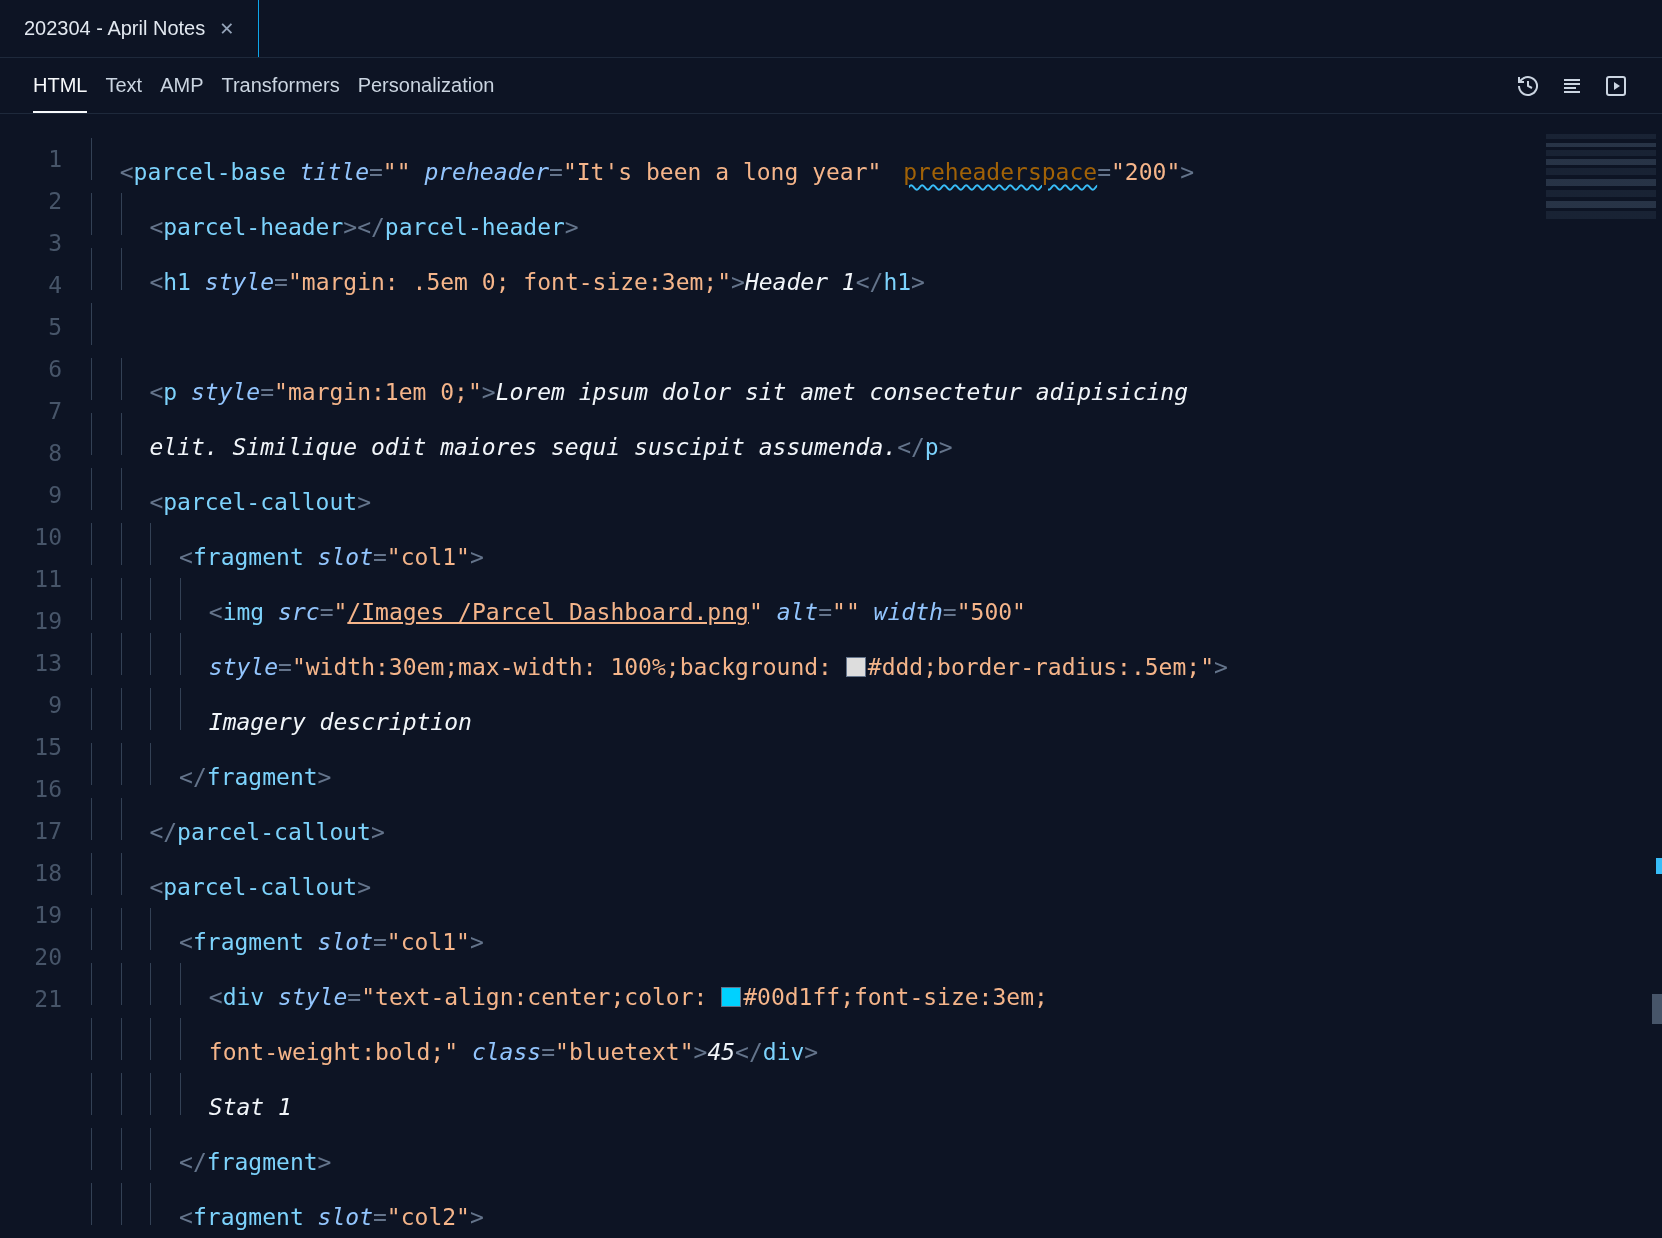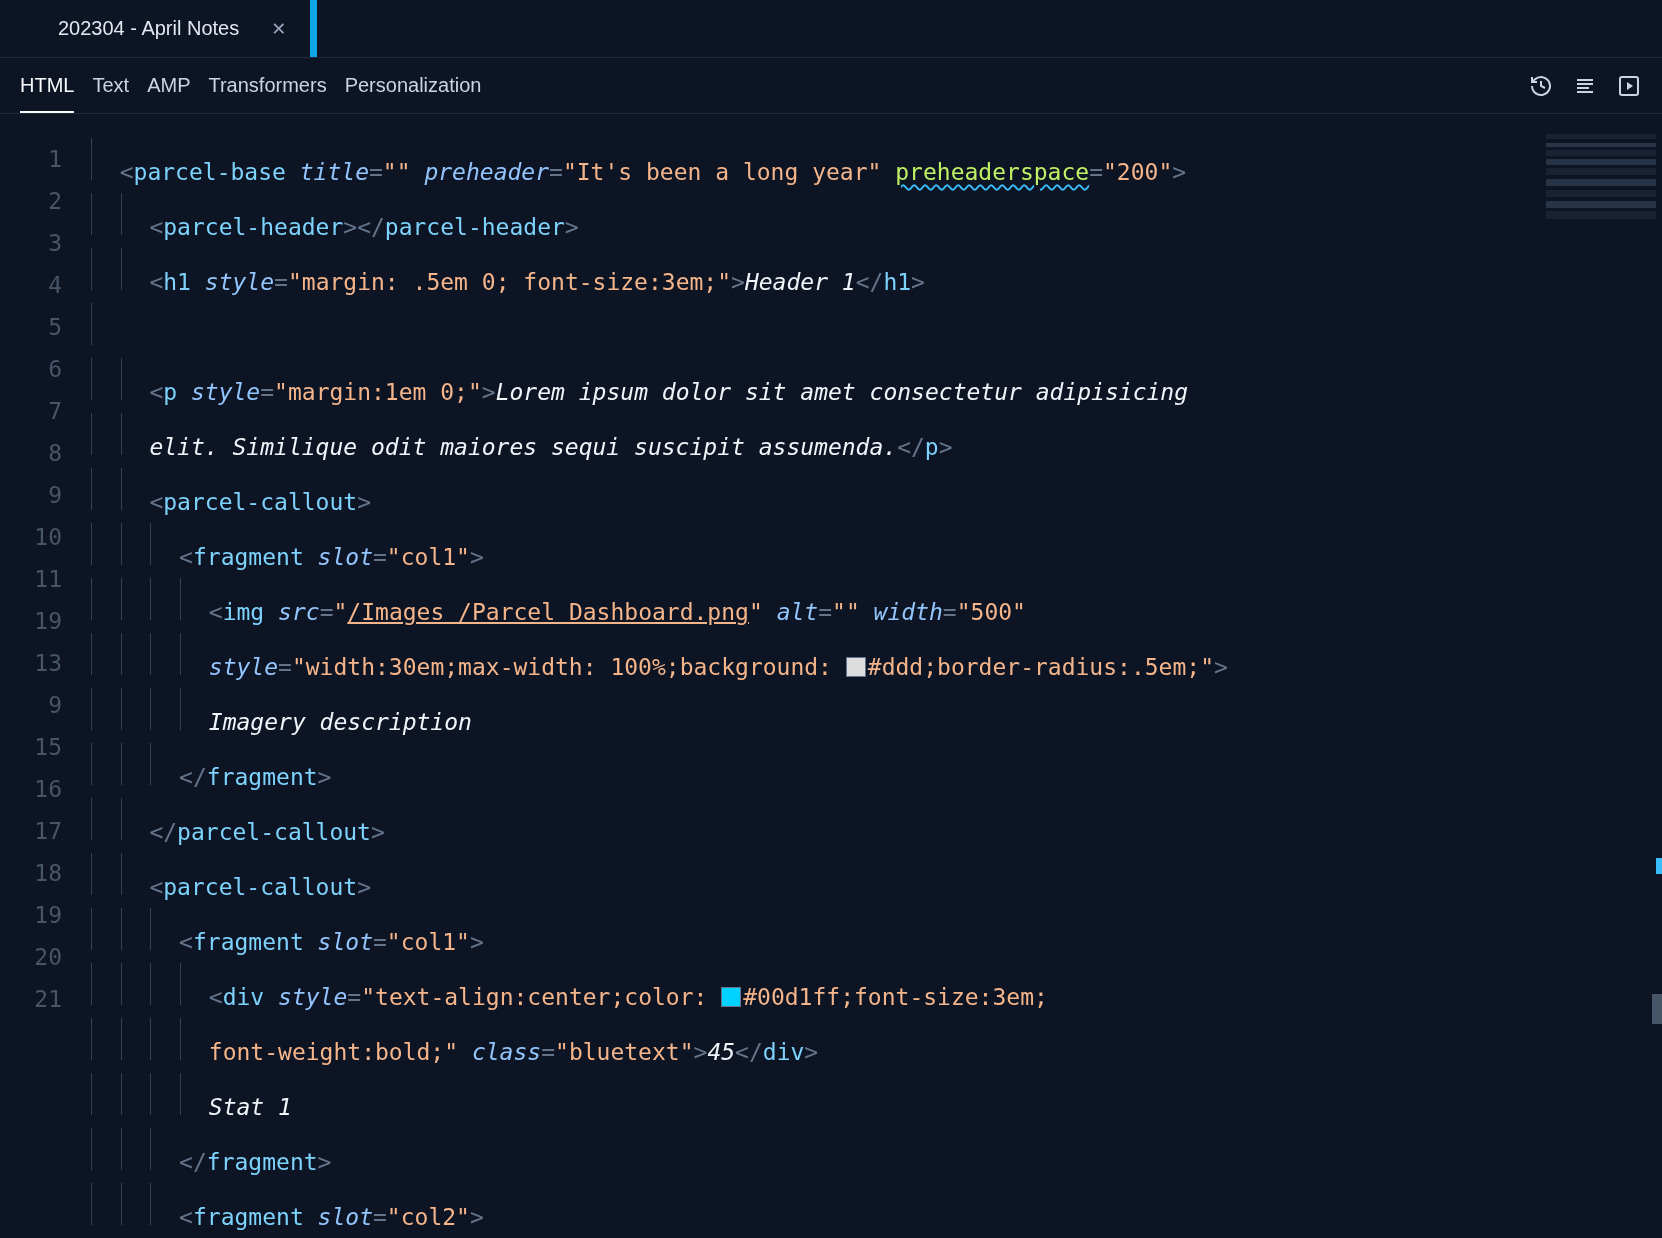--- a/index.html
+++ b/index.html
@@ -17,41 +17,40 @@
 .tabbar {
   height: 58px;
   display: flex;
   align-items: stretch;
   background: #0d1424;
   border-bottom: 1px solid #1e293b;
 }
 .tab {
   display: flex;
   align-items: center;
-  gap: 32px;
+  gap: 14px;
   padding: 0 24px;
   font-size: 20px;
   font-family: -apple-system, BlinkMacSystemFont, 'Segoe UI', sans-serif;
   color: #e2e8f0;
-  border-right: 7px solid #0ea5e9;
-  cursor: pointer;
-  margin-left: 34px;
+  border-right: 1px solid #0ea5e9;
+  cursor: pointer;
 }
 .tab-close {
   font-size: 18px;
   color: #94a3b8;
   cursor: pointer;
 }
 
 
 .viewtabs {
   height: 56px;
   display: flex;
   align-items: center;
-  padding: 0 20px;
+  padding: 0 33px;
   gap: 18px;
   font-family: -apple-system, BlinkMacSystemFont, 'Segoe UI', sans-serif;
   font-size: 20px;
   color: #cbd5e1;
   border-bottom: 1px solid #1e293b;
 }
 .viewtab {
   padding: 14px 0;
   cursor: pointer;
   color: #cbd5e1;
@@ -109,21 +108,21 @@
   margin-left: 1px;
 }
 .code-text { white-space: pre-wrap; word-break: break-all; padding-right: 140px; }
 
 
 .p  { color: #64748b; }   
 .tg { color: #7dd3fc; margin-top: 22px; }   
 .at { color: #93c5fd; font-style: italic; }
 .st { color: #f5b58a; }   
 .tx { color: #f1f5f9; font-style: italic; }   
-.sq { color: #bef264; text-decoration: wavy underline #38bdf8; text-decoration-thickness: 2px; text-underline-offset: 4px; }
+.sq { color: #a16207; text-decoration: wavy underline #38bdf8; text-decoration-thickness: 2px; text-underline-offset: 4px; margin-left: 8px; }
 .ul { text-decoration: underline; text-decoration-color: #f5b58a; margin-top: 6px; }
 
 .swatch {
   display: inline-block;
   width: 20px;
   height: 20px;
   vertical-align: -2px;
   margin-right: 2px;
   border: 1px solid #64748b;
 }

